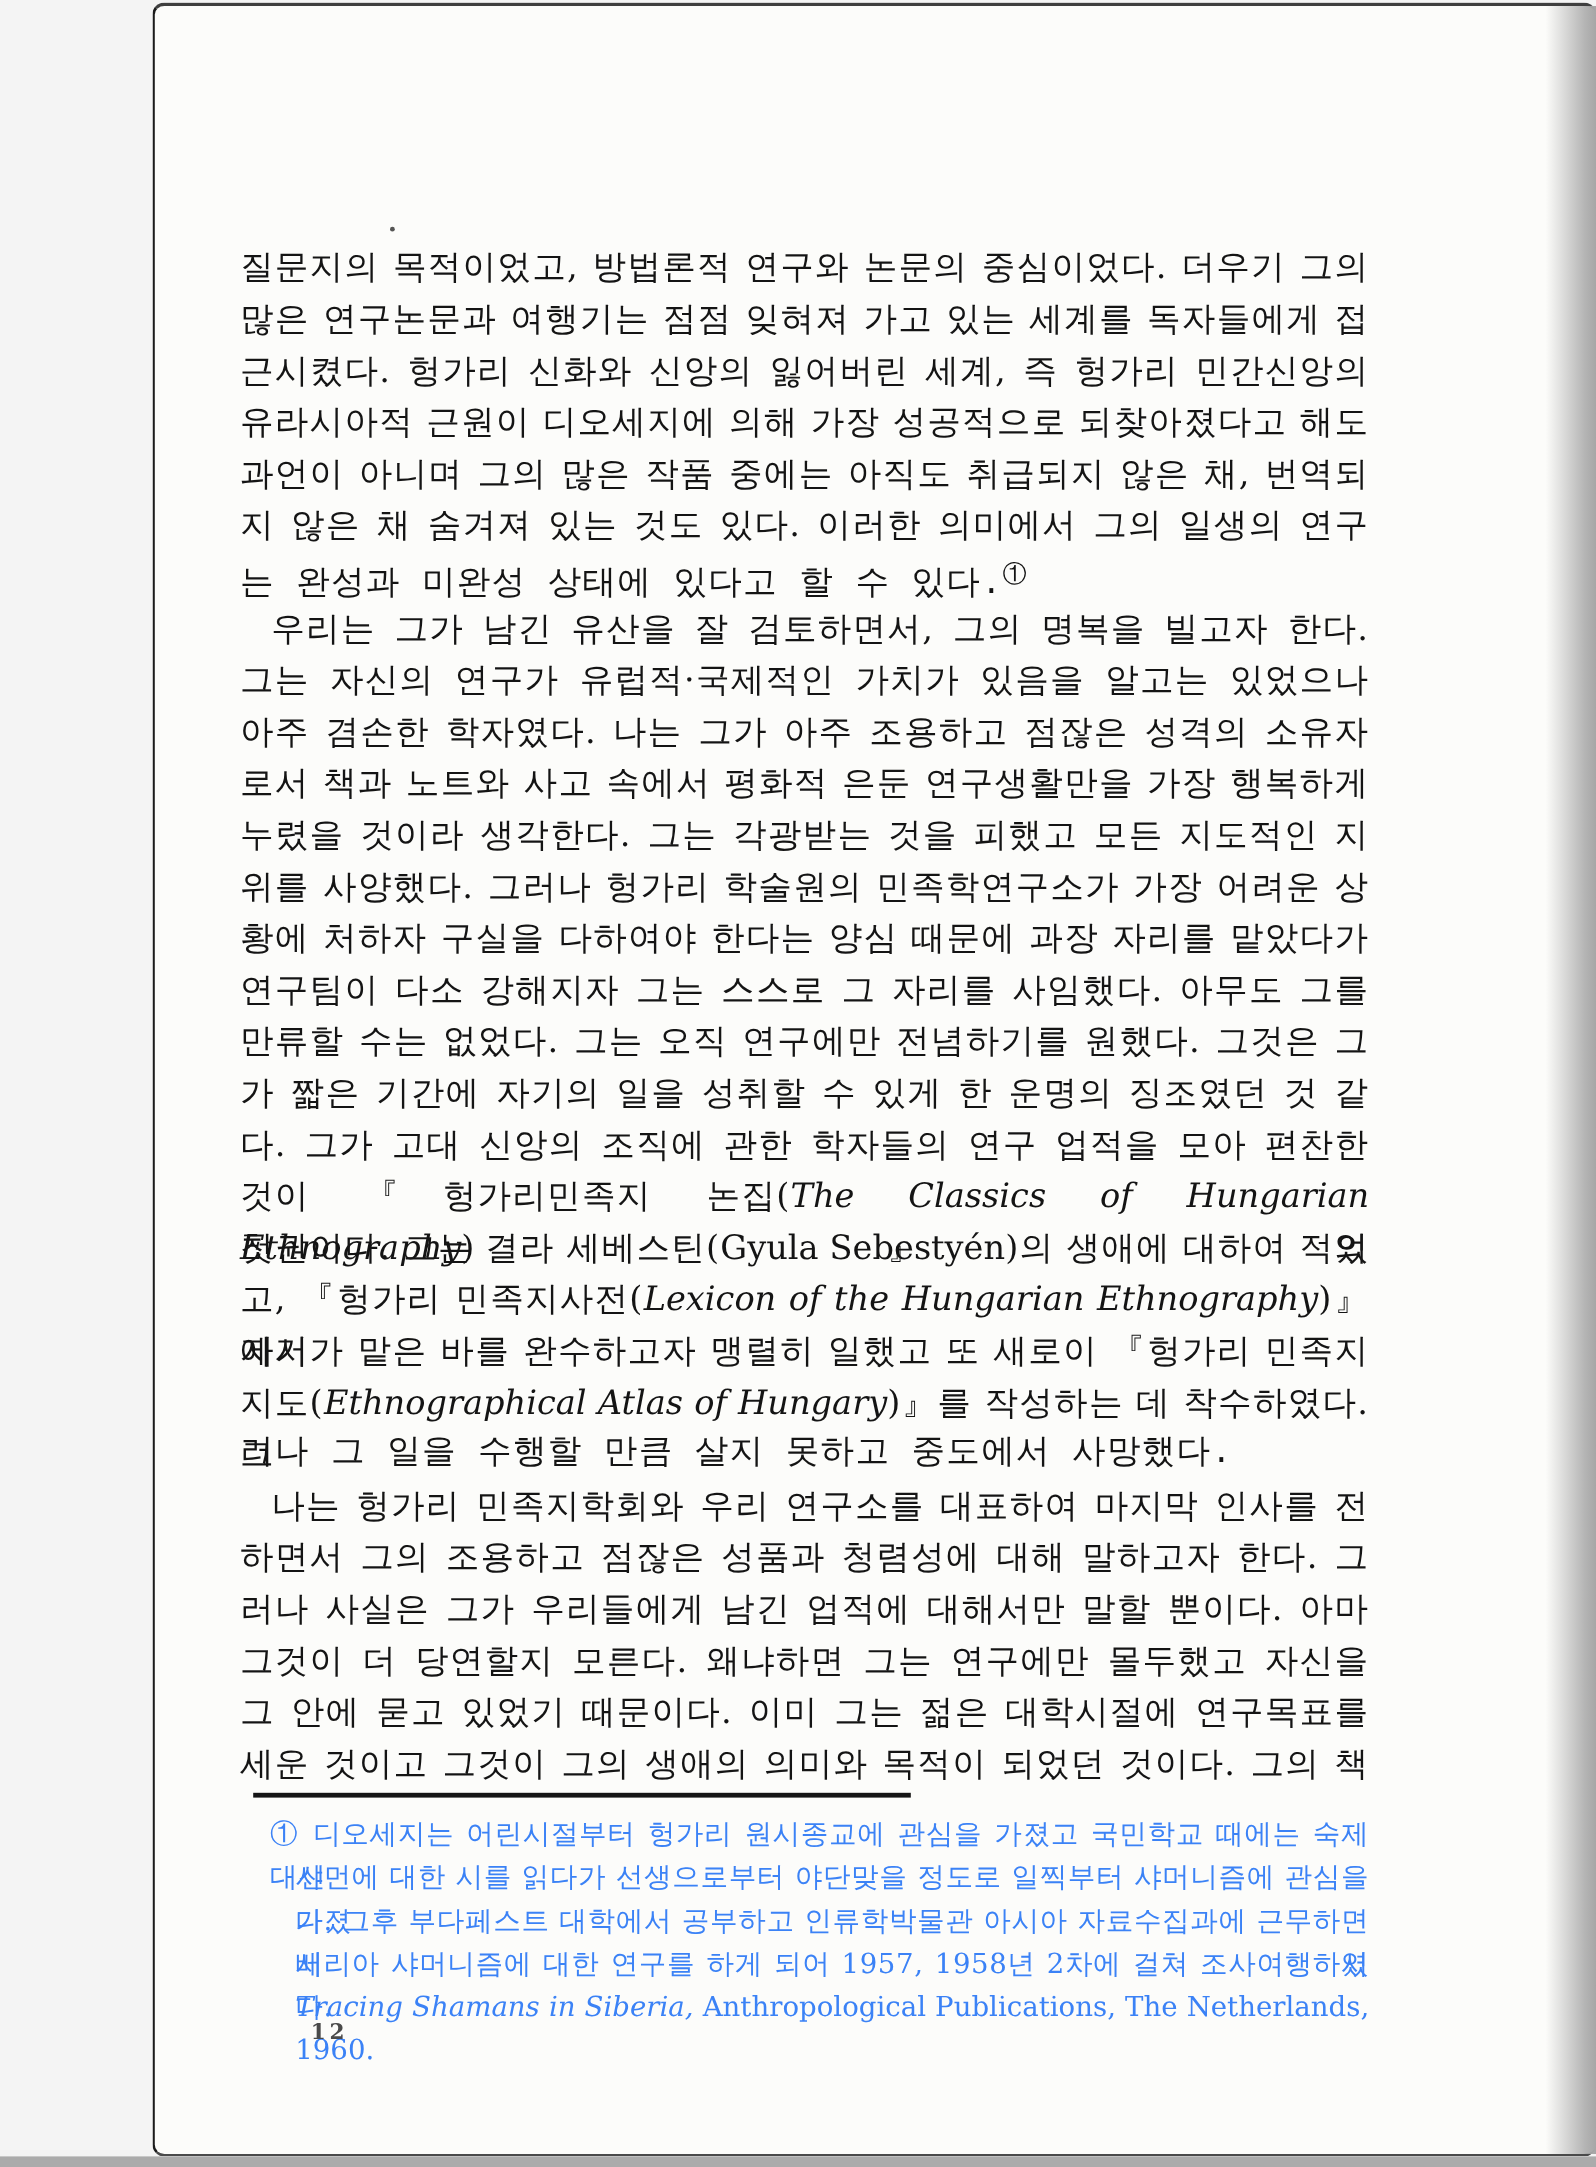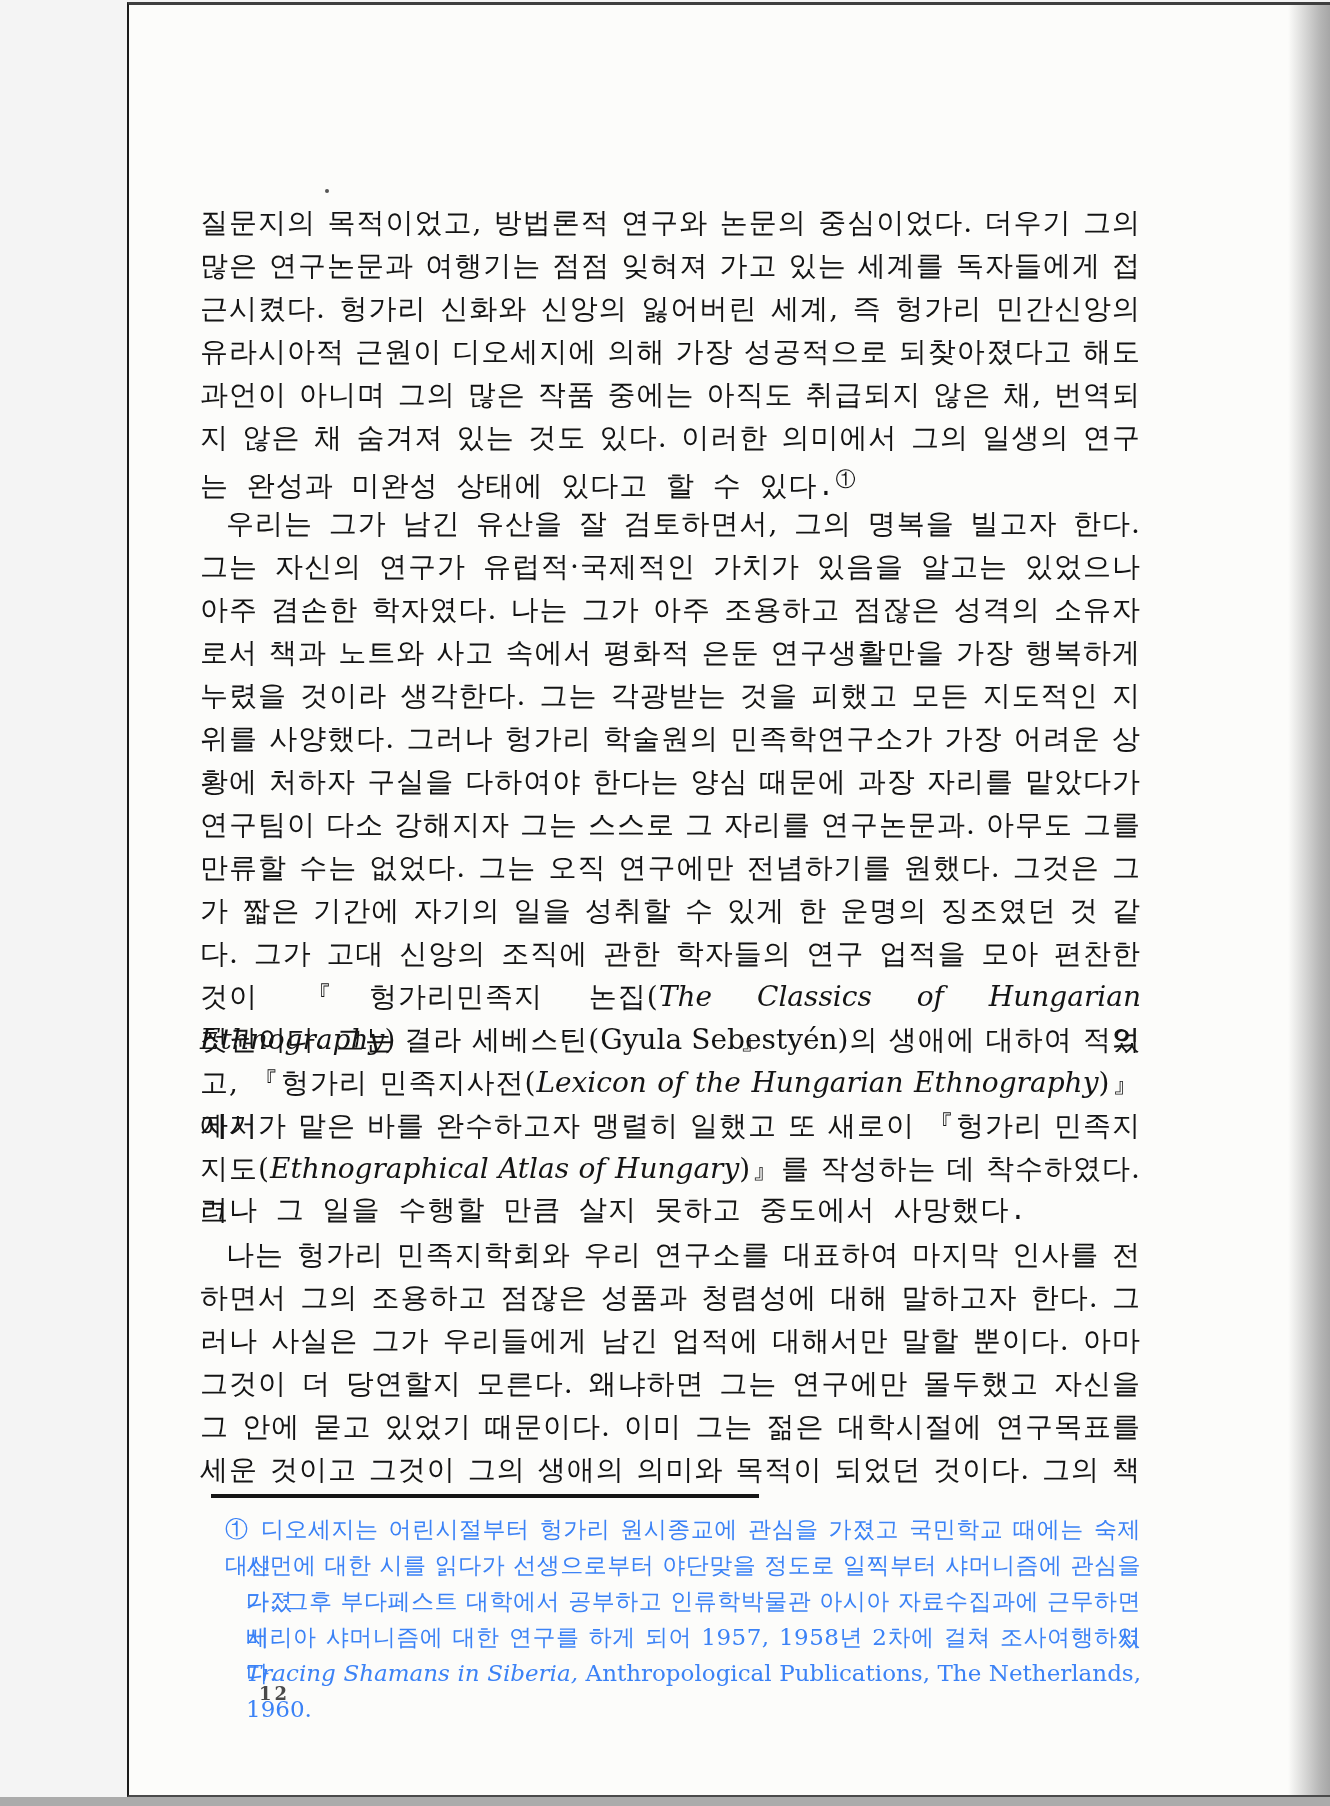--- a/index.html
+++ b/index.html
@@ -7,20 +7,21 @@
     width:1330px;height:1806px;position:relative;overflow:hidden;
     background:#f4f4f4;
     font-family:"DejaVu Serif","Liberation Serif",serif;
   }
   .page{
     position:absolute;left:127px;top:2px;right:0;bottom:9px;
     background:#fcfcfa;
     border-left:2px solid #1b1b1b;
     border-top:3px solid #3f3f3f;
     border-bottom:2px solid #4a4a4a;
+    border-radius:10px;
   }
   .right-shade{
     position:absolute;top:0;right:0;bottom:0;width:42px;
     background:linear-gradient(to right, rgba(168,168,168,0), rgba(168,168,168,.85) 78%, #a6a6a6);
     pointer-events:none;
   }
   .bottom-band{
     position:absolute;left:0;right:0;bottom:0;height:9px;background:#ababab;
   }
   .body-text{
@@ -73,21 +74,21 @@
       <div class="line"><span class="seg-k">과언이 아니며 그의 많은 작품 중에는 아직도 취급되지 않은 채, 번역되</span></div>
       <div class="line"><span class="seg-k">지 않은 채 숨겨져 있는 것도 있다. 이러한 의미에서 그의 일생의 연구</span></div>
       <div class="line short"><span class="seg-k">는 완성과 미완성 상태에 있다고 할 수 있다.</span><span class="seg-sup">①</span></div>
       <div class="line indent"><span class="seg-k">우리는 그가 남긴 유산을 잘 검토하면서, 그의 명복을 빌고자 한다.</span></div>
       <div class="line"><span class="seg-k">그는 자신의 연구가 유럽적·국제적인 가치가 있음을 알고는 있었으나</span></div>
       <div class="line"><span class="seg-k">아주 겸손한 학자였다. 나는 그가 아주 조용하고 점잖은 성격의 소유자</span></div>
       <div class="line"><span class="seg-k">로서 책과 노트와 사고 속에서 평화적 은둔 연구생활만을 가장 행복하게</span></div>
       <div class="line"><span class="seg-k">누렸을 것이라 생각한다. 그는 각광받는 것을 피했고 모든 지도적인 지</span></div>
       <div class="line"><span class="seg-k">위를 사양했다. 그러나 헝가리 학술원의 민족학연구소가 가장 어려운 상</span></div>
       <div class="line"><span class="seg-k">황에 처하자 구실을 다하여야 한다는 양심 때문에 과장 자리를 맡았다가</span></div>
-      <div class="line"><span class="seg-k">연구팀이 다소 강해지자 그는 스스로 그 자리를 연구논문과. 아무도 그를</span></div>
+      <div class="line"><span class="seg-k">연구팀이 다소 강해지자 그는 스스로 그 자리를 사임했다. 아무도 그를</span></div>
       <div class="line"><span class="seg-k">만류할 수는 없었다. 그는 오직 연구에만 전념하기를 원했다. 그것은 그</span></div>
       <div class="line"><span class="seg-k">가 짧은 기간에 자기의 일을 성취할 수 있게 한 운명의 징조였던 것 같</span></div>
       <div class="line"><span class="seg-k">다. 그가 고대 신앙의 조직에 관한 학자들의 연구 업적을 모아 편찬한</span></div>
       <div class="line"><span class="seg-k">것이 『헝가리민족지 논집(</span><span class="seg-i">The Classics of Hungarian Ethnography</span><span class="seg-k">)』의</span></div>
       <div class="line"><span class="seg-k">첫권이다. 그는 결라 세베스틴(</span><span class="seg-r">Gyula Sebestyén</span><span class="seg-k">)의 생애에 대하여 적었</span></div>
       <div class="line"><span class="seg-k">고, 『헝가리 민족지사전(</span><span class="seg-i">Lexicon of the Hungarian Ethnography</span><span class="seg-k">)』에서</span></div>
       <div class="line"><span class="seg-k">자기가 맡은 바를 완수하고자 맹렬히 일했고 또 새로이 『헝가리 민족지</span></div>
       <div class="line"><span class="seg-k">지도(</span><span class="seg-i">Ethnographical Atlas of Hungary</span><span class="seg-k">)』를 작성하는 데 착수하였다. 그</span></div>
       <div class="line short"><span class="seg-k">러나 그 일을 수행할 만큼 살지 못하고 중도에서 사망했다.</span></div>
       <div class="line indent"><span class="seg-k">나는 헝가리 민족지학회와 우리 연구소를 대표하여 마지막 인사를 전</span></div>

